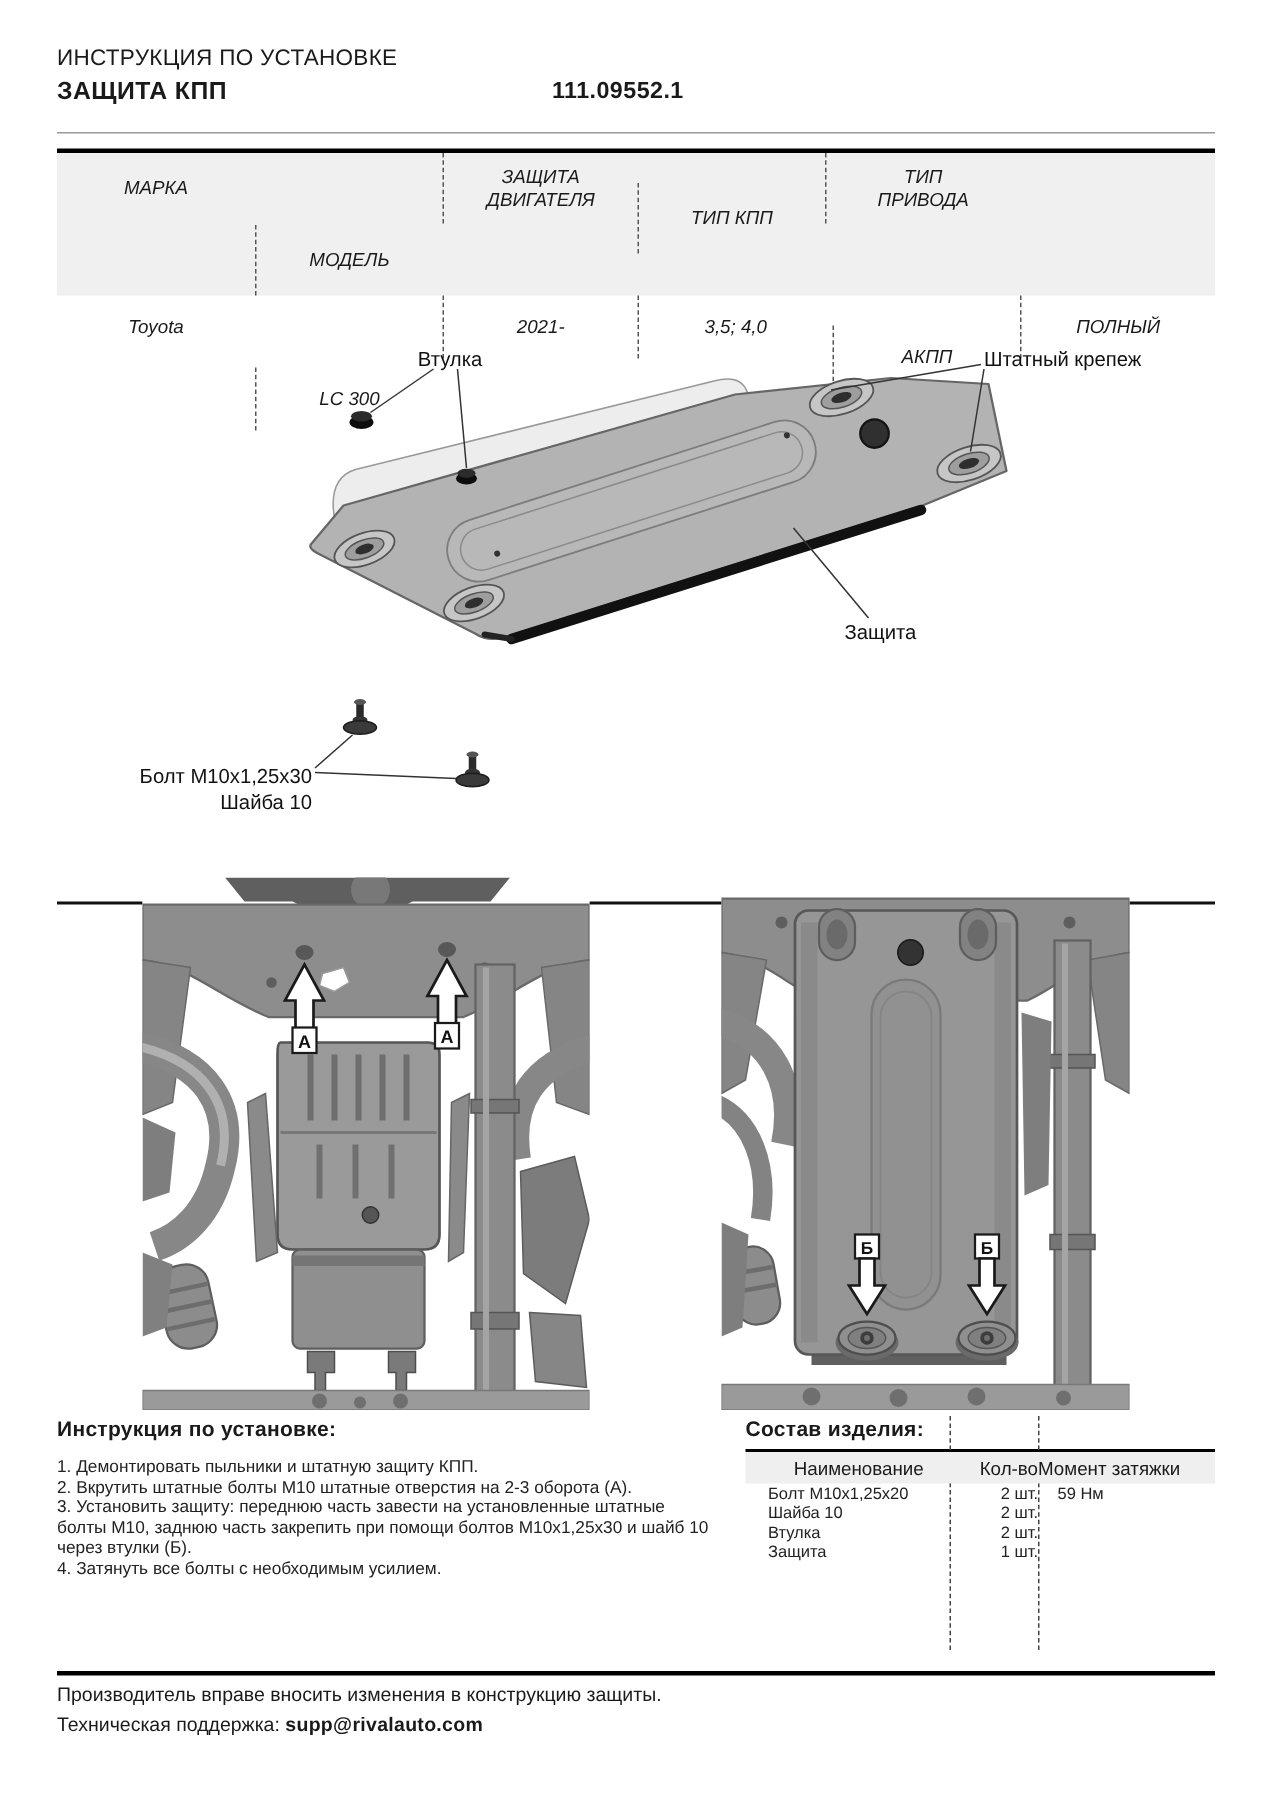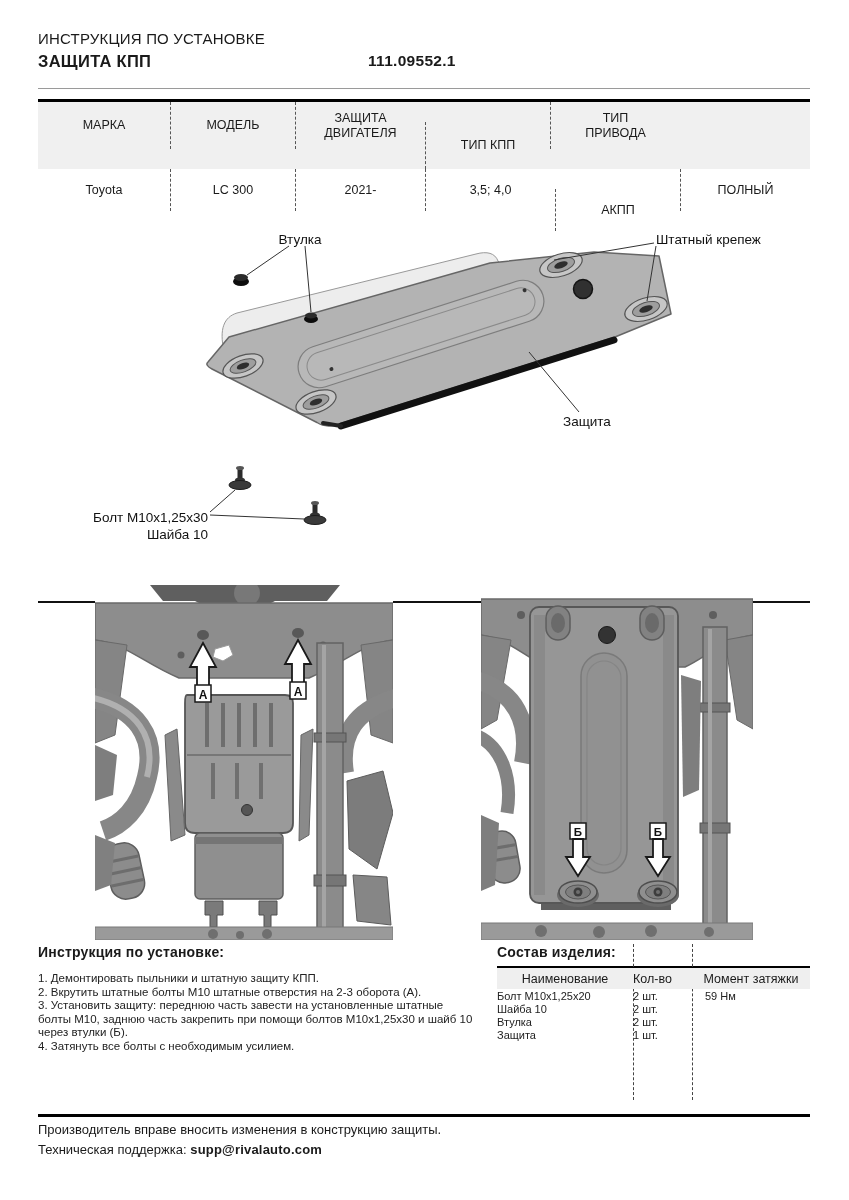--- a/index.html
+++ b/index.html
@@ -7,47 +7,47 @@
   #page{position:relative;width:849px;height:1200px;background:#fff;overflow:hidden;}
   .abs{position:absolute;}
 
   
   .hdr-line1{left:38px;top:30px;font-size:15px;letter-spacing:.2px;text-align:right;}
   .hdr-line2{left:38px;top:52px;font-size:16.5px;font-weight:bold;letter-spacing:.3px;}
   .hdr-part{left:368px;top:52px;font-size:15.5px;font-weight:bold;letter-spacing:.3px;}
   .hdr-rule{left:38px;top:88px;width:772px;height:1px;background:#9a9a9a;}
 
   
-  .vtable{left:38px;top:99px;width:772px;border-top:3px solid #000;}
+  .vtable{left:38px;top:99px;width:772px;border-top:3px solid #000;font-style:italic;}
   .vrow{display:flex;}
   .vrow.head{background:#f0f0f0;}
   .vcell{box-sizing:border-box;display:flex;align-items:center;justify-content:center;
          text-align:center;font-size:12.5px;line-height:15px;}
   .vcell+.vcell{border-left:1px dashed #555;}
   .vrow.head .vcell{height:47px;}
   .vrow.body .vcell{height:42px;}
   .vcell span{white-space:pre-line;}
-  .c0{width:132px;} .c1{width:125px;} .c2{width:130px;} .c3{width:130px;} .c4{width:125px;margin-top:20px;} .c5{width:130px;}
+  .c0{width:132px;} .c1{width:125px;margin-top:48px;} .c2{width:130px;} .c3{width:130px;} .c4{width:125px;margin-top:20px;} .c5{width:130px;}
 
   
   .sec-head{font-size:14px;font-weight:bold;letter-spacing:.2px;}
   .instr{left:38px;top:944px;width:438px;}
   .instr .steps{margin-top:12px;font-size:11.5px;line-height:13.5px;color:#222;}
   .instr .steps div{margin:0;}
 
   .parts-head{left:497px;top:944px;}
   .parts-rule{left:497px;top:966px;width:313px;height:2px;background:#000;}
   .parts-table{left:497px;top:968px;width:313px;}
   .prow{display:flex;}
   .prow.head{background:#efefef;height:21px;align-items:center;font-size:12.5px;}
   .prow.body{height:13px;align-items:center;font-size:11px;color:#222;}
-  .pc-name{width:136px;box-sizing:border-box;text-align:center;}
+  .pc-name{width:136px;box-sizing:border-box;text-align:center;padding-left:15px;}
   .prow.body .pc-name{text-align:left;padding-right:4px;}
-  .pc-qty{width:59px;text-align:left;}
-  .pc-torque{width:118px;box-sizing:border-box;text-align:center;}
+  .pc-qty{width:59px;text-align:right;}
+  .pc-torque{width:118px;box-sizing:border-box;text-align:left;}
   .prow.body .pc-torque{text-align:left;padding-left:13px;}
   .dash-v{width:0;border-left:1px dashed #444;}
   .dash1{left:633px;top:944px;height:156px;}
   .dash2{left:692px;top:944px;height:156px;}
 
   
   .mid-rule{left:38px;top:601px;width:772px;height:2px;background:#111;}
   .photo{background:#fff;}
 
   

